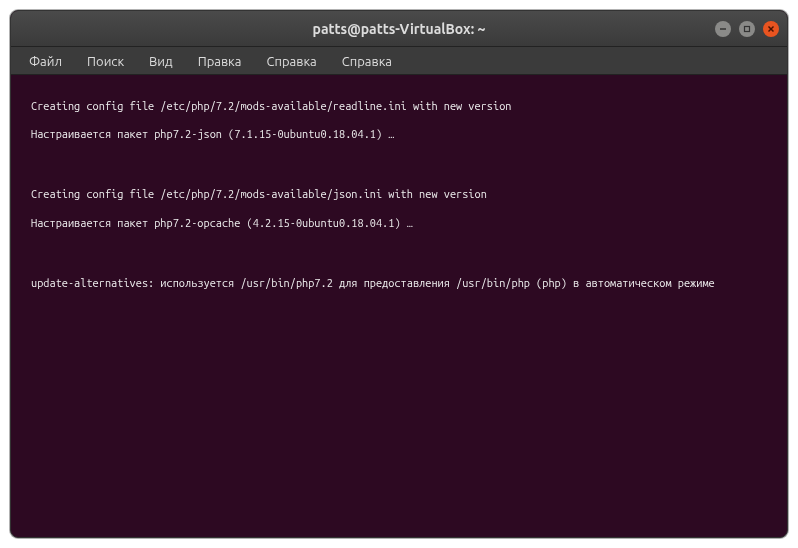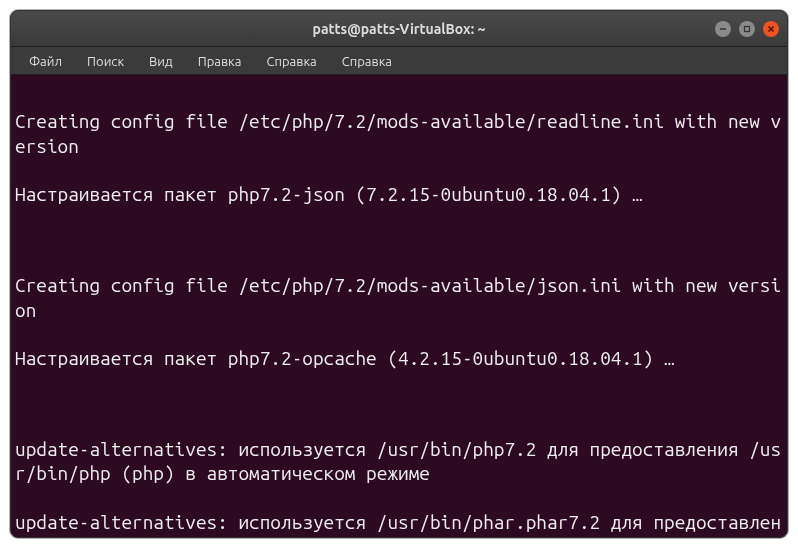--- a/index.html
+++ b/index.html
@@ -66,23 +66,23 @@
       border-bottom: 1px solid #222;
     }
     .menu-item {
       color: #ddd;
       font-family: Ubuntu, sans-serif;
       font-size: 13px;
       padding: 3px 10px;
       cursor: pointer;
     }
     .terminal {
-      padding: 10px 4px;
+      padding: 10px 20px;
       color: #eee;
-      font-size: 19px;
+      font-size: 11px;
       line-height: 1.28;
       white-space: pre-wrap;
       word-break: break-all;
       font-family: "Ubuntu Mono", "DejaVu Sans Mono", monospace;
       height: calc(100% - 60px);
       overflow: hidden;
     }
     .blank { height: 18px; }
   </style>
 </head>
@@ -113,27 +113,26 @@
   <div class="menubar">
     <span class="menu-item">Файл</span>
     <span class="menu-item">Поиск</span>
     <span class="menu-item">Вид</span>
     <span class="menu-item">Правка</span>
     <span class="menu-item">Справка</span>
     <span class="menu-item">Справка</span>
   </div>
   <div class="terminal">
 <div>Creating config file /etc/php/7.2/mods-available/readline.ini with new version</div>
-<div>Настраивается пакет php7.2-json (7.2.15-0ubuntu0.18.04.1) …</div>
+<div>Настраивается пакет php7.2-json (7.1.15-0ubuntu0.18.04.1) …</div>
 <div class="blank"></div>
 <div>Creating config file /etc/php/7.2/mods-available/json.ini with new version</div>
 <div>Настраивается пакет php7.2-opcache (4.2.15-0ubuntu0.18.04.1) …</div>
 <div class="blank"></div>
 <div>update-alternatives: используется /usr/bin/php7.2 для предоставления /usr/bin/php (php) в автоматическом режиме</div>
-<div>update-alternatives: используется /usr/bin/phar.phar7.2 для предоставления /usr/bin/phar.phar (phar.phar) в автоматическом режиме</div>
 
 
 
 
 
 
 
 
   </div>
 </div>

